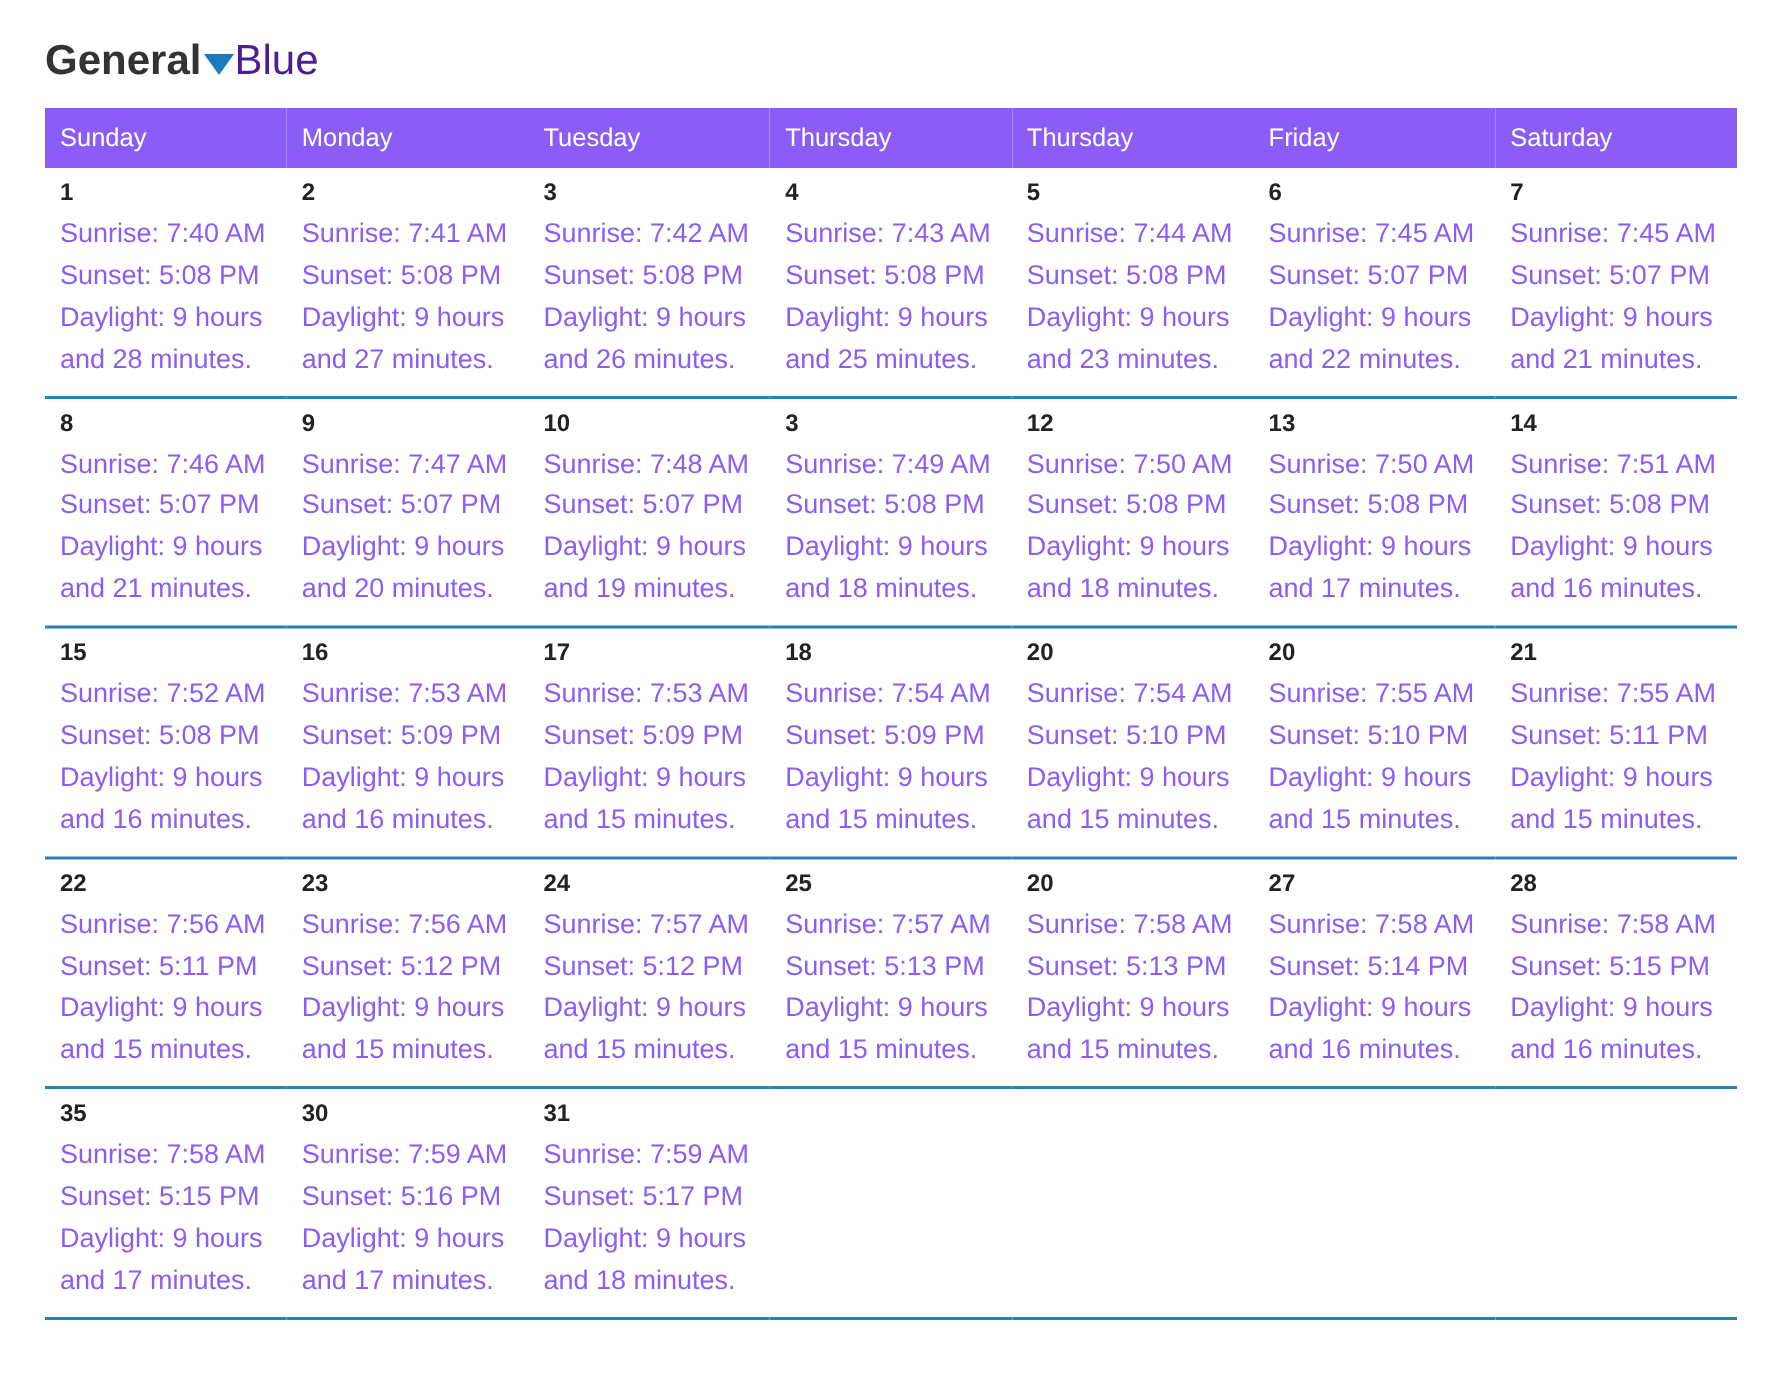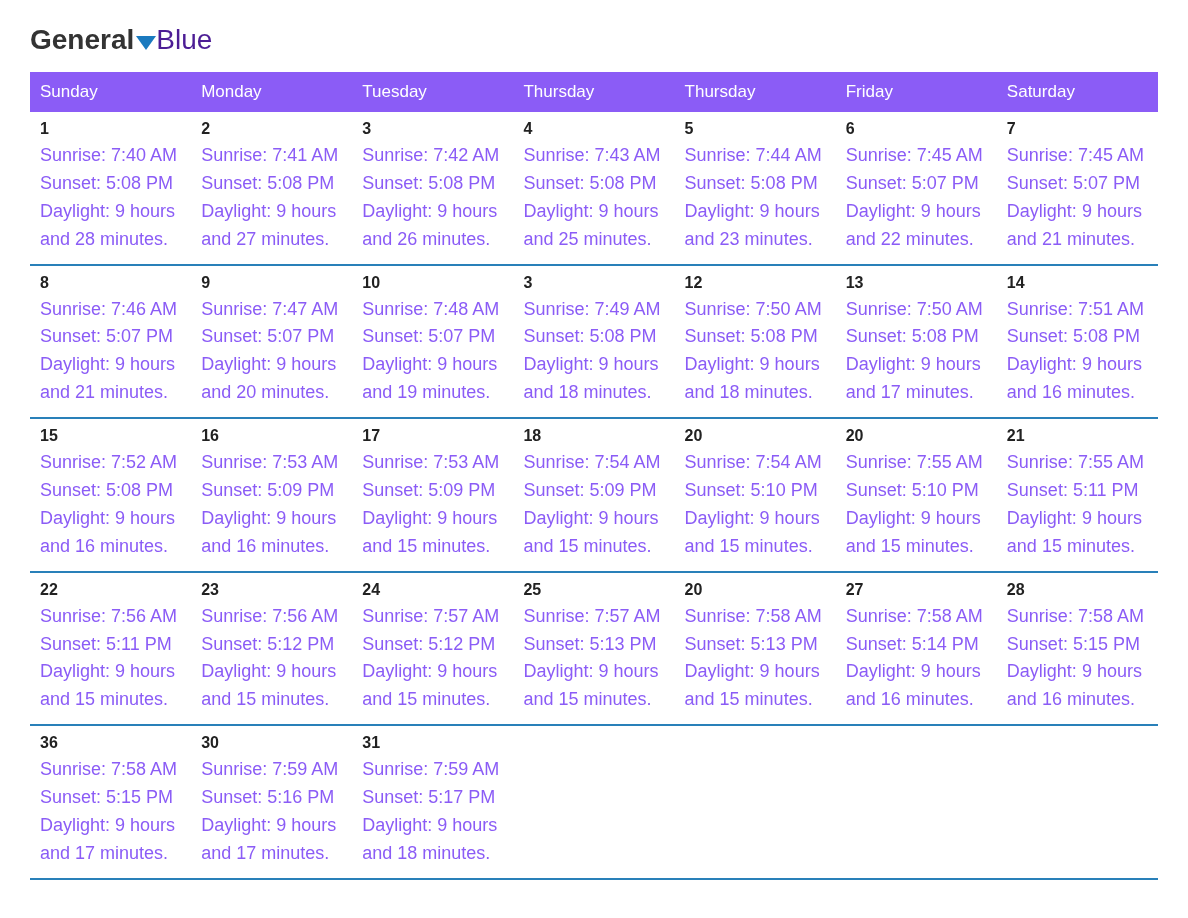--- a/index.html
+++ b/index.html
@@ -246,21 +246,21 @@
           <div class="day-number">27</div>
           <div class="day-info">Sunrise: 7:58 AM<br>Sunset: 5:14 PM<br>Daylight: 9 hours and 16 minutes.</div>
         </td>
         <td>
           <div class="day-number">28</div>
           <div class="day-info">Sunrise: 7:58 AM<br>Sunset: 5:15 PM<br>Daylight: 9 hours and 16 minutes.</div>
         </td>
       </tr>
       <tr>
         <td>
-          <div class="day-number">36</div>
+          <div class="day-number">35</div>
           <div class="day-info">Sunrise: 7:58 AM<br>Sunset: 5:15 PM<br>Daylight: 9 hours and 17 minutes.</div>
         </td>
         <td>
           <div class="day-number">30</div>
           <div class="day-info">Sunrise: 7:59 AM<br>Sunset: 5:16 PM<br>Daylight: 9 hours and 17 minutes.</div>
         </td>
         <td>
           <div class="day-number">31</div>
           <div class="day-info">Sunrise: 7:59 AM<br>Sunset: 5:17 PM<br>Daylight: 9 hours and 18 minutes.</div>
         </td>

